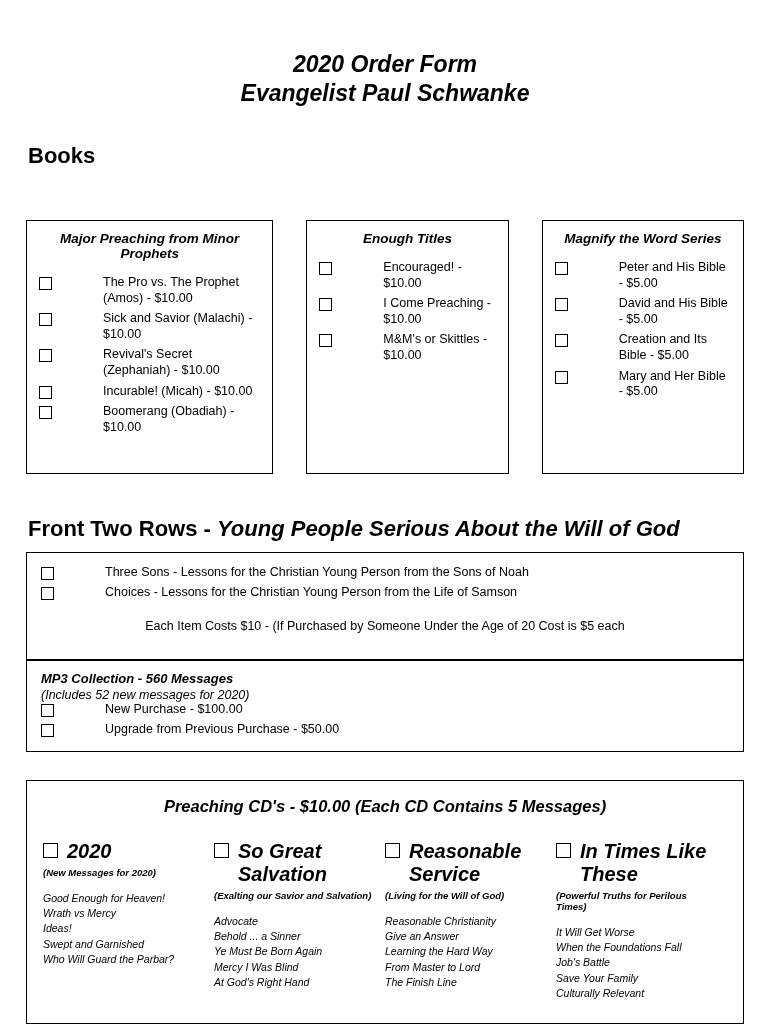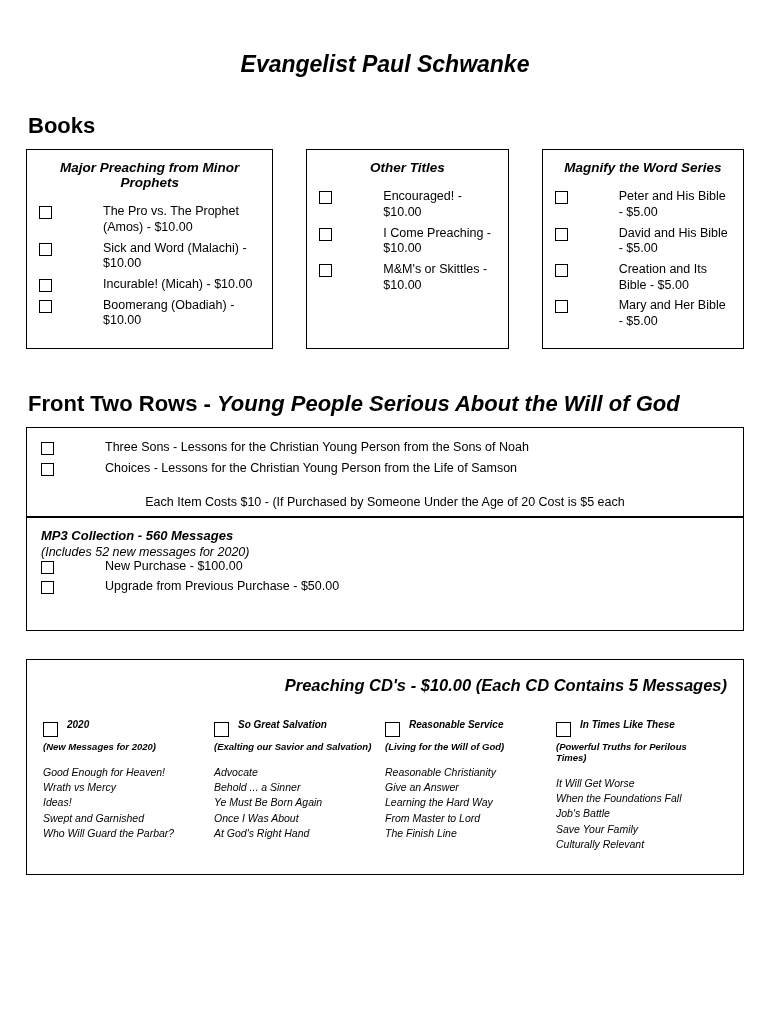--- a/index.html
+++ b/index.html
@@ -44,21 +44,22 @@
   .books-row {
     display: flex;
     gap: 0;
     align-items: stretch;
   }
   .box {
     border: 1px solid #000;
     box-sizing: border-box;
   }
   .books-col {
-    padding: 10px 12px 14px 12px;
+    padding: 10px 12px 32px 12px;
+    margin-top: 41px;
   }
   .books-col.c1 { width: 272px; }
   .books-col.spacer { width: 10px; border: none; }
   .books-col.c2 { width: 222px; }
   .books-col.c3 { width: 222px; }
 
   .col-title {
     text-align: center;
     font-weight: bold;
     font-style: italic;
@@ -85,123 +86,128 @@
   }
   .cb.big {
     width: 13px;
     height: 13px;
     margin-top: 3px;
   }
   .item-label { flex: 1 1 auto; }
 
   
   .front-box {
-    padding: 12px 14px 7px 14px;
+    padding: 12px 14px 26px 14px;
     min-height: 78px;
   }
   .front-note {
     text-align: center;
     font-size: 12.5px;
     margin-top: 18px;
   }
 
   
   .mp3-box {
-    padding: 10px 14px 30px 14px;
+    padding: 10px 14px 8px 14px;
   }
   .mp3-title {
     font-weight: bold;
     font-style: italic;
     font-size: 13px;
     margin-bottom: 2px;
   }
   .mp3-sub {
     font-style: italic;
     font-size: 12.5px;
   }
 
   
   .cd-box {
     margin-top: 28px;
     padding: 16px 16px 22px 16px;
   }
   .cd-title {
-    text-align: right;
+    text-align: center;
     font-weight: bold;
     font-style: italic;
     font-size: 16.5px;
     margin-bottom: 24px;
   }
   .cd-cols {
     display: flex;
     gap: 0;
   }
   .cd-col {
     width: 25%;
     box-sizing: border-box;
     padding-right: 8px;
   }
   .cd-col-head {
     display: flex;
     align-items: flex-start;
     font-weight: bold;
     font-style: italic;
-    font-size: 10px;
+    font-size: 20px;
     margin-bottom: 4px;
   }
   .cd-col-sub {
     font-weight: bold;
     font-style: italic;
     font-size: 9.5px;
     margin-bottom: 13px;
   }
   .cd-track {
     font-style: italic;
     font-size: 10.5px;
     line-height: 1.45;
   }
 </style>
 </head>
 <body>
 
 <div class="page">
 
   <div class="doc-title">
+    <span>2020 Order Form</span>
     <span class="line2">Evangelist Paul Schwanke</span>
   </div>
 
   <div class="section-head">Books</div>
 
   <div class="books-row">
 
     <div class="box books-col c1">
       <div class="col-title">Major Preaching from Minor Prophets</div>
 
       <div class="item">
         <span class="cb"></span>
         <span class="item-label">The Pro vs. The Prophet (Amos) - $10.00</span>
       </div>
       <div class="item">
         <span class="cb"></span>
-        <span class="item-label">Sick and Word (Malachi) - $10.00</span>
+        <span class="item-label">Sick and Savior (Malachi) - $10.00</span>
+      </div>
+      <div class="item">
+        <span class="cb"></span>
+        <span class="item-label">Revival's Secret (Zephaniah) - $10.00</span>
       </div>
       <div class="item">
         <span class="cb"></span>
         <span class="item-label">Incurable! (Micah) - $10.00</span>
       </div>
       <div class="item">
         <span class="cb"></span>
         <span class="item-label">Boomerang (Obadiah) - $10.00</span>
       </div>
     </div>
 
     <div class="books-col spacer"></div>
 
     <div class="box books-col c2">
-      <div class="col-title">Other Titles</div>
+      <div class="col-title">Enough Titles</div>
 
       <div class="item">
         <span class="cb"></span>
         <span class="item-label">Encouraged! - $10.00</span>
       </div>
       <div class="item">
         <span class="cb"></span>
         <span class="item-label">I Come Preaching - $10.00</span>
       </div>
       <div class="item">
@@ -285,21 +291,21 @@
 
       <div class="cd-col">
         <div class="cd-col-head">
           <span class="cb big"></span>
           <span>So Great Salvation</span>
         </div>
         <div class="cd-col-sub">(Exalting our Savior and Salvation)</div>
         <div class="cd-track">Advocate</div>
         <div class="cd-track">Behold ... a Sinner</div>
         <div class="cd-track">Ye Must Be Born Again</div>
-        <div class="cd-track">Once I Was About</div>
+        <div class="cd-track">Mercy I Was Blind</div>
         <div class="cd-track">At God's Right Hand</div>
       </div>
 
       <div class="cd-col">
         <div class="cd-col-head">
           <span class="cb big"></span>
           <span>Reasonable Service</span>
         </div>
         <div class="cd-col-sub">(Living for the Will of God)</div>
         <div class="cd-track">Reasonable Christianity</div>

